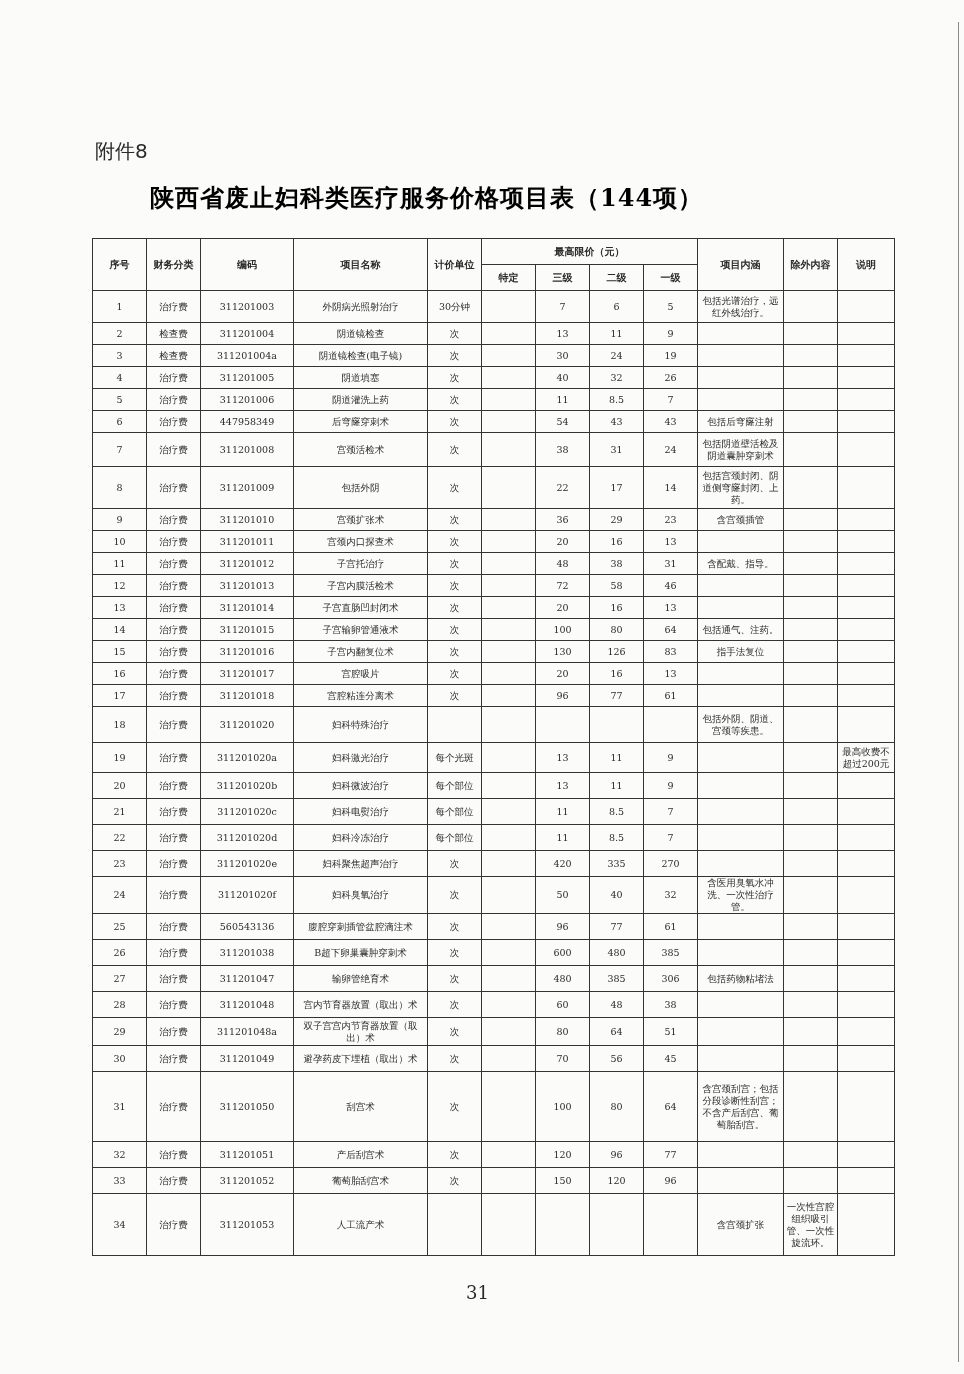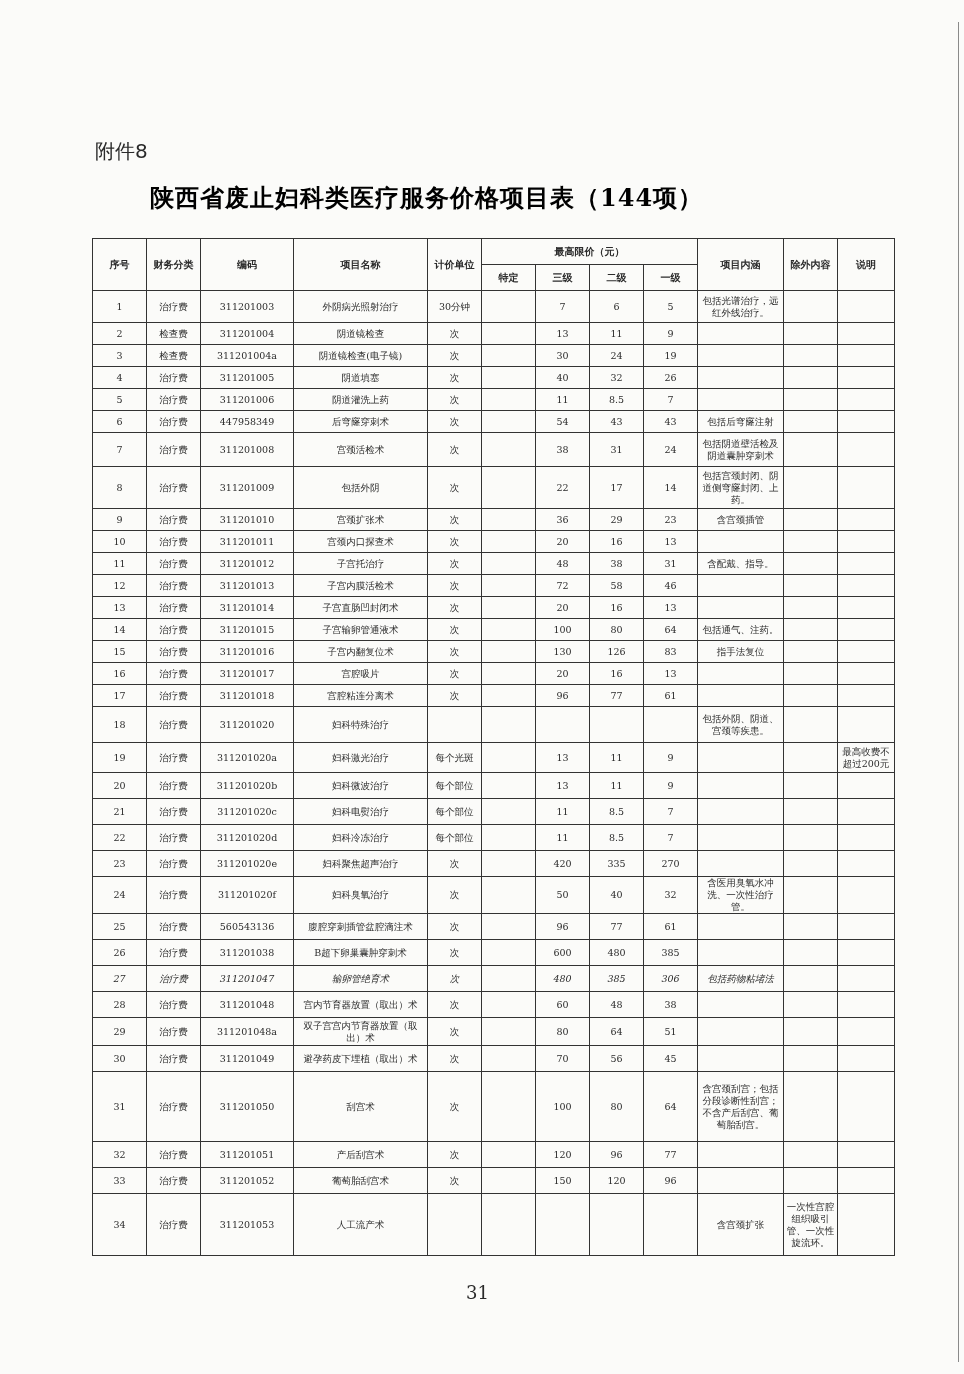--- a/index.html
+++ b/index.html
@@ -414,21 +414,21 @@
         <td>B超下卵巢囊肿穿刺术</td>
         <td>次</td>
         <td></td>
         <td>600</td>
         <td>480</td>
         <td>385</td>
         <td class="note"></td>
         <td class="note"></td>
         <td class="note"></td>
       </tr>
-      <tr style="height: 26px; font-style: italic;">
+      <tr style="height: 26px;">
         <td>27</td>
         <td>治疗费</td>
         <td>311201047</td>
         <td>输卵管绝育术</td>
         <td>次</td>
         <td></td>
         <td>480</td>
         <td>385</td>
         <td>306</td>
         <td class="note">包括药物粘堵法</td>

